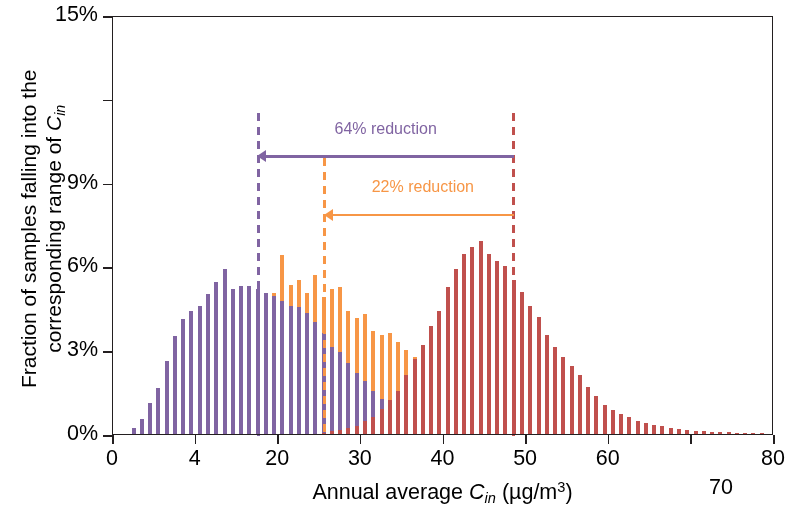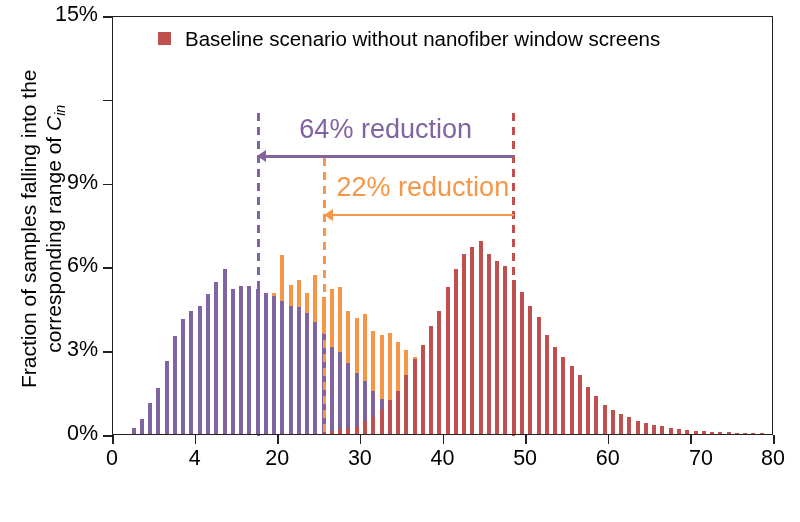--- a/index.html
+++ b/index.html
@@ -123,21 +123,21 @@
     white-space: nowrap;
   }
 
   
   .vline {
     position: absolute;
     width: 2.6px;
   }
   .ann-text {
     position: absolute;
-    font-size: 27px;
+    font-size: 16px;
     white-space: nowrap;
   }
   .ann-arrow {
     position: absolute;
     height: 2.4px;
   }
   .ann-head {
     position: absolute;
     width: 0; height: 0;
     border-top: 6px solid transparent;
@@ -176,25 +176,26 @@
       <div class="xtick-label" style="left: 277.25px;">20</div>
       <div class="xtick-line" style="left: 359.875px;"></div>
       <div class="xtick-label" style="left: 359.875px;">30</div>
       <div class="xtick-line" style="left: 442.5px;"></div>
       <div class="xtick-label" style="left: 442.5px;">40</div>
       <div class="xtick-line" style="left: 525.125px;"></div>
       <div class="xtick-label" style="left: 525.125px;">50</div>
       <div class="xtick-line" style="left: 607.75px;"></div>
       <div class="xtick-label" style="left: 607.75px;">60</div>
       <div class="xtick-line" style="left: 690.375px;"></div>
-      <div class="xtick-label" style="left: 701px;">70</div>
+      <div class="xtick-label" style="left: 721px; margin-top: 29px;">70</div>
       <div class="xtick-line" style="left: 773px;"></div>
       <div class="xtick-label" style="left: 773px;">80</div>
     </div>
 
+  <div id="xaxis-title"><span>Annual average </span><i class="var">C</i><sub class="sb">in</sub><span> (µg/m</span><sup class="sp">3</sup><span>)</span></div>
 
   <div id="plot-frame">
     <div id="bars-layer">
         <div class="bar" style="left: 93.0187px; width: 4px; height: 2.79333px; background: rgb(247, 150, 70);"></div>
         <div class="bar" style="left: 101.281px; width: 4px; height: 4.19px; background: rgb(247, 150, 70);"></div>
         <div class="bar" style="left: 109.544px; width: 4px; height: 6.98333px; background: rgb(247, 150, 70);"></div>
         <div class="bar" style="left: 117.806px; width: 4px; height: 11.1733px; background: rgb(247, 150, 70);"></div>
         <div class="bar" style="left: 126.069px; width: 4px; height: 22.3467px; background: rgb(247, 150, 70);"></div>
         <div class="bar" style="left: 134.331px; width: 4px; height: 37.71px; background: rgb(247, 150, 70);"></div>
         <div class="bar" style="left: 142.594px; width: 4px; height: 101.957px; background: rgb(247, 150, 70);"></div>
@@ -372,19 +373,15 @@
         <div class="ann-arrow" style="left: 145.42px; top: 138.27px; width: 255.311px; background: rgb(128, 100, 162);"></div>
         <div class="ann-head" style="left: 144.42px; top: 133.27px; border-right: 9px solid rgb(128, 100, 162);"></div>
         <div class="ann-text" style="color: rgb(128, 100, 162); left: 272.662px; top: 111.733px; transform: translate(-50%, -50%);">64% reduction</div>
         <div class="ann-arrow" style="left: 211.52px; top: 196.93px; width: 189.211px; background: rgb(247, 150, 70);"></div>
         <div class="ann-head" style="left: 210.52px; top: 191.93px; border-right: 9px solid rgb(247, 150, 70);"></div>
         <div class="ann-text" style="color: rgb(247, 150, 70); left: 309.844px; top: 170.393px; transform: translate(-50%, -50%);">22% reduction</div>
       </div>
   </div>
 
   <div id="legend">
-    <div class="legend-row">
-      <span class="legend-swatch" style="background: rgb(192, 80, 77);"></span>
-      <span class="legend-label">Baseline scenario without nanofiber window screens</span>
-    </div>
   </div>
 
 </div>
 
 </body></html>

